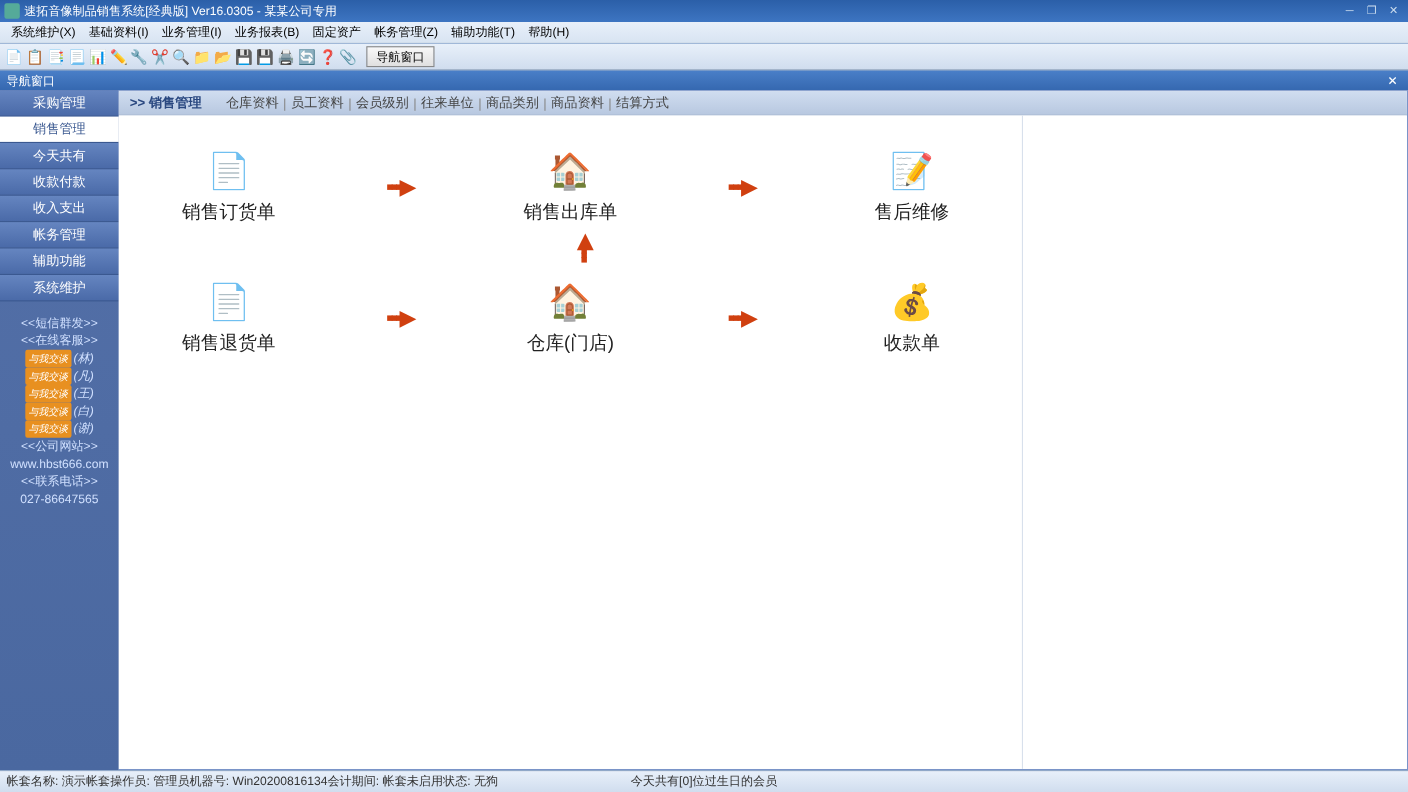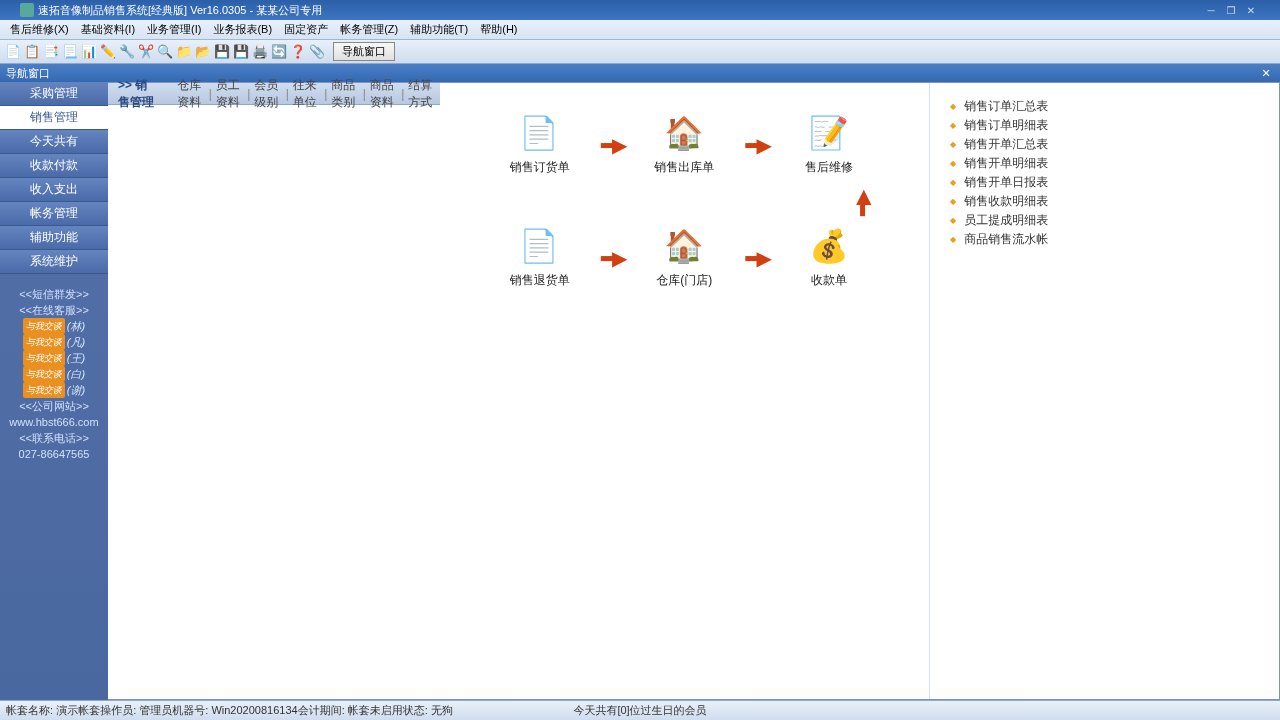--- a/index.html
+++ b/index.html
@@ -1,18 +1,18 @@
 <!DOCTYPE html>
 <html><head>
 <meta charset="utf-8">
 <style>
 * { margin: 0; padding: 0; box-sizing: border-box; }
 body { font-family: "Microsoft YaHei", SimSun, sans-serif; font-size: 12px; background: #d4d0c8; overflow: hidden; }
 
-.titlebar { background: linear-gradient(#2b5fa8, #3d75c2); height: 20px; color: #fff; display: flex; align-items: center; padding: 0 20px; font-size: 11px; }
+.titlebar { background: linear-gradient(#2b5fa8, #3d75c2); height: 20px; color: #fff; display: flex; align-items: center; padding: 0 4px; font-size: 11px; }
 .titlebar .app-icon { width: 14px; height: 14px; background: #5a9; border-radius: 2px; margin-right: 4px; }
 .titlebar .title-text { flex: 1; }
 .titlebar .win-btns { display: flex; gap: 2px; }
 .titlebar .win-btn { width: 18px; height: 14px; display: flex; align-items: center; justify-content: center; color: #cde; cursor: pointer; font-size: 10px; }
 
 .menubar { background: linear-gradient(#e8f0fa, #d8e4f2); height: 20px; display: flex; align-items: center; padding: 0 4px; font-size: 11px; border-bottom: 1px solid #a0b8d8; }
 .menubar .menu-item { padding: 2px 6px; cursor: pointer; }
 
 .toolbar { background: linear-gradient(#e8f0fa, #d0ddee); height: 24px; display: flex; align-items: center; padding: 0 4px; border-bottom: 1px solid #90a8c8; gap: 1px; }
 .toolbar .tool-btn { width: 18px; height: 18px; cursor: pointer; display: flex; align-items: center; justify-content: center; font-size: 13px; }
@@ -23,33 +23,33 @@
 
 .main-area { display: flex; height: 618px; background: #5470a8; }
 
 .sidebar { width: 108px; background: linear-gradient(#5470a8, #4a68a0); display: flex; flex-direction: column; }
 .side-nav-item { height: 24px; background: linear-gradient(#6585c0, #4a6aa8); color: #fff; font-size: 12px; display: flex; align-items: center; justify-content: center; border-bottom: 1px solid #3a5890; cursor: pointer; }
 .side-nav-item.active { background: #fff; color: #3a5890; font-weight: 500; }
 .side-extras { margin-top: 12px; color: #d0e0ff; font-size: 11px; text-align: center; line-height: 16px; }
 .side-extras .ext-line { display: flex; justify-content: center; align-items: center; gap: 2px; font-style: italic; }
 .chat-badge { background: #e89020; color: #fff; font-size: 9px; padding: 0 3px; border-radius: 2px; }
 
-.content-wrap { flex: 1; background: #fff; border: 1px solid #7a94c8; border-left: none; display: flex; }
+.content-wrap { flex: 1; background: #fff; border: 1px solid #7a94c8; border-left: none; display: flex; flex-direction: column; }
 .content-tabs { height: 22px; background: linear-gradient(#d0ddf0, #b8c8e0); display: flex; align-items: center; padding-left: 10px; font-size: 12px; border-bottom: 1px solid #90a8c8; }
 .content-tabs .main-tab { color: #2a4880; font-weight: bold; margin-right: 18px; }
 .content-tabs .sub-tab { color: #444; padding: 0 4px; cursor: pointer; }
 .content-tabs .sep { color: #888; }
 
 .content-body { flex: 1; display: flex; background: #fff; }
 
 .flow-area { flex: 1; padding: 30px 40px; position: relative; }
 .flow-row { display: flex; align-items: center; margin-bottom: 50px; }
 .flow-node { width: 120px; text-align: center; cursor: pointer; }
 .flow-node .node-icon { font-size: 32px; height: 40px; display: flex; align-items: center; justify-content: center; }
-.flow-node .node-label { font-size: 12px; margin-top: 6px; color: #222; }
+.flow-node .node-label { font-size: 17px; margin-top: 6px; color: #222; }
 .flow-arrow { flex: 1; text-align: center; color: #d04010; font-size: 20px; letter-spacing: -3px; }
 .flow-arrow.vert { position: absolute; left: 410px; top: 110px; transform: rotate(-90deg); }
 
 .right-panel { width: 350px; border-left: 1px solid #d8e0ec; padding: 14px 20px; }
 .right-panel .rp-group { margin-bottom: 14px; border-bottom: 1px solid #d8e0ec; padding-bottom: 10px; }
 .right-panel .rp-group:last-child { border-bottom: none; }
 .right-panel .rp-item { display: flex; align-items: center; font-size: 12px; color: #333; line-height: 19px; cursor: pointer; }
 .right-panel .rp-item::before { content: "◆"; color: #e8a020; font-size: 8px; margin-right: 8px; }
 
 .statusbar { height: 20px; background: linear-gradient(#e8f0fa, #d0ddee); border-top: 1px solid #90a8c8; display: flex; align-items: center; font-size: 11px; padding: 0 6px; color: #333; }
@@ -67,21 +67,21 @@
   <div class="app-icon"></div>
   <div class="title-text">速拓音像制品销售系统[经典版] Ver16.0305  -  某某公司专用</div>
   <div class="win-btns">
     <div class="win-btn">─</div>
     <div class="win-btn">❐</div>
     <div class="win-btn">✕</div>
   </div>
 </div>
 
 <div class="menubar">
-  <span class="menu-item">售后维修(X)</span>
+  <span class="menu-item">系统维护(X)</span>
   <span class="menu-item">基础资料(I)</span>
   <span class="menu-item">业务管理(I)</span>
   <span class="menu-item">业务报表(B)</span>
   <span class="menu-item">固定资产</span>
   <span class="menu-item">帐务管理(Z)</span>
   <span class="menu-item">辅助功能(T)</span>
   <span class="menu-item">帮助(H)</span>
 </div>
 
 <div class="toolbar">
@@ -200,30 +200,20 @@
           </div>
           <div class="flow-arrow">▪▪▪▶</div>
           <div class="flow-node">
             <div class="node-icon ic-money">💰</div>
             <div class="node-label">收款单</div>
           </div>
         </div>
       </div>
 
       <div class="right-panel">
-        <div class="rp-group">
-          <div class="rp-item">销售订单汇总表</div>
-          <div class="rp-item">销售订单明细表</div>
-          <div class="rp-item">销售开单汇总表</div>
-          <div class="rp-item">销售开单明细表</div>
-          <div class="rp-item">销售开单日报表</div>
-          <div class="rp-item">销售收款明细表</div>
-          <div class="rp-item">员工提成明细表</div>
-          <div class="rp-item">商品销售流水帐</div>
-        </div>
       </div>
     </div>
   </div>
 </div>
 
 <div class="statusbar">
   <span class="status-cell"><span>帐套名称:</span> <span>演示帐套</span></span>
   <span class="status-cell"><span>操作员:</span> <span>管理员</span></span>
   <span class="status-cell"><span>机器号:</span> <span>Win20200816134</span></span>
   <span class="status-cell"><span>会计期间:</span> <span>帐套未启用</span></span>

